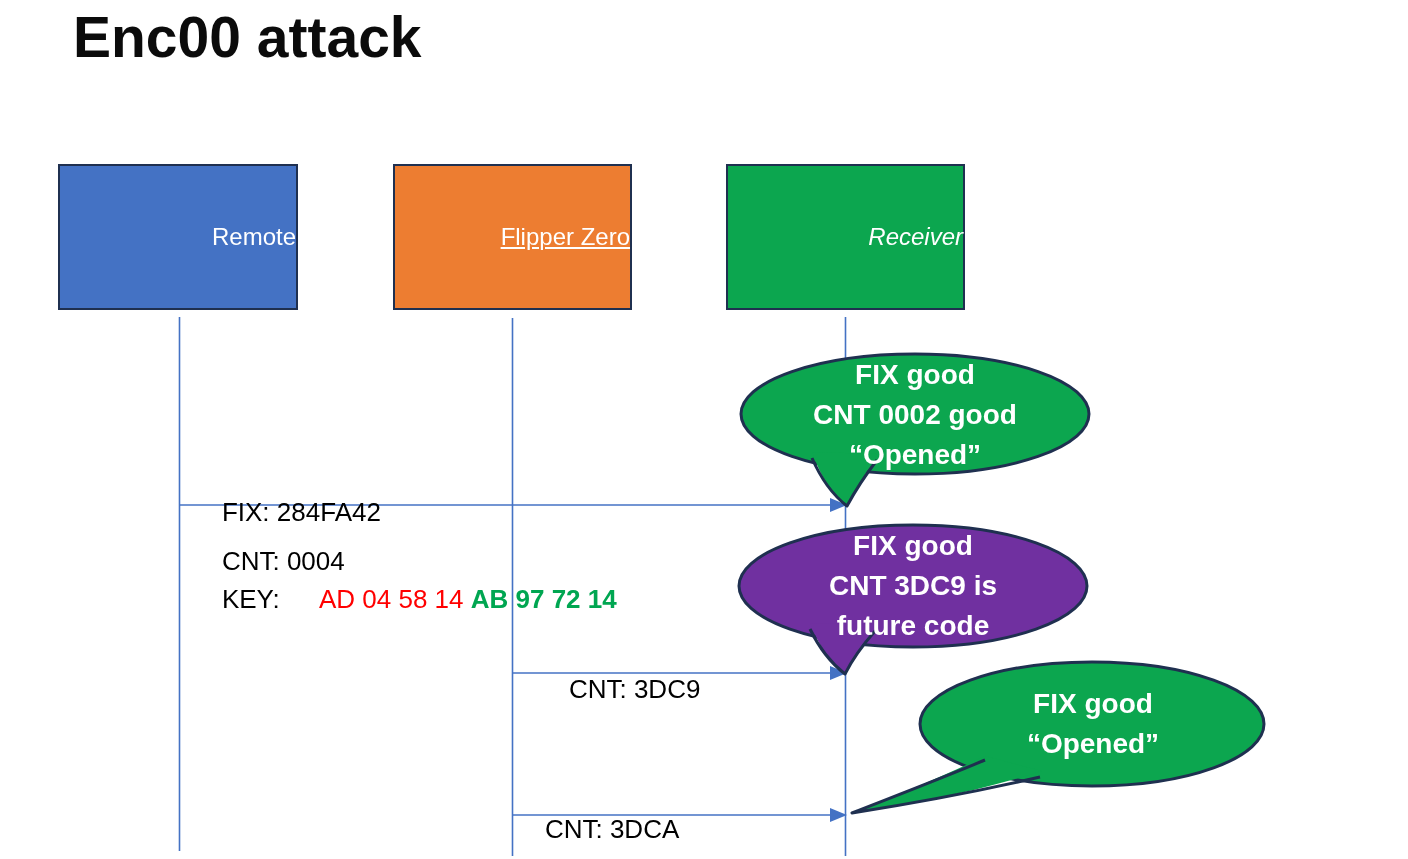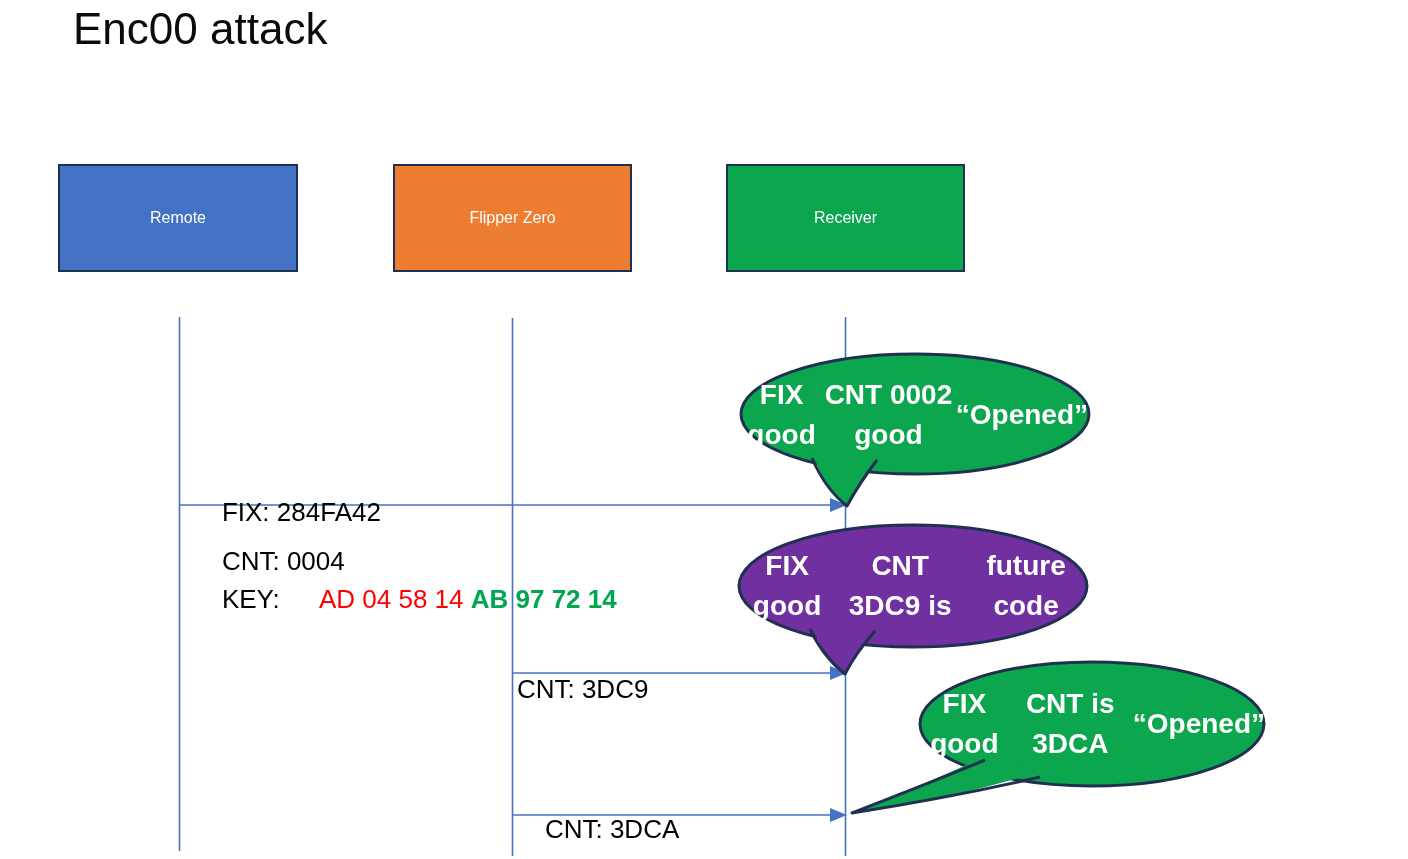--- a/index.html
+++ b/index.html
@@ -4,46 +4,46 @@
 <style>
   :root{
     --box_blue:#4472C4; --box_orange:#ED7D31; --shape_green:#0CA64F;
     --bubble_purple:#7030A0; --shape_outline:#1F3050; --connector_blue:#4472C4;
     --text_red:#FF0000; --text_green:#00A651; --text_black:#000000; --text_white:#FFFFFF;
   }
   *{margin:0;padding:0;box-sizing:border-box;}
   body{background:#fff;font-family:"Liberation Sans",sans-serif;}
   #slide{position:relative;width:1408px;height:859px;background:#fff;overflow:hidden;}
 
-  .title{position:absolute;left:73px;top:4px;font-size:44px;font-weight:400;
+  .title{position:absolute;left:73px;top:4px;font-size:57px;font-weight:700;
          color:#0b0b0b;letter-spacing:0px;}
 
-  .actor{position:absolute;top:164px;height:108px;border:2px solid var(--shape_outline);
-         display:flex;align-items:center;justify-content:center;
-         color:var(--text_white);font-size:16px;}
+  .actor{position:absolute;top:164px;height:146px;border:2px solid var(--shape_outline);
+         display:flex;align-items:center;justify-content:flex-end;
+         color:var(--text_white);font-size:24px;}
   .actor.remote{left:58px;width:240px;background:var(--box_blue);}
-  .actor.flipper{left:393px;width:239px;background:var(--box_orange);}
-  .actor.receiver{left:726px;width:239px;background:var(--shape_green);}
+  .actor.flipper{left:393px;width:239px;background:var(--box_orange);text-decoration:underline;}
+  .actor.receiver{left:726px;width:239px;background:var(--shape_green);font-style:italic;}
 
   svg.layer{position:absolute;left:0;top:0;width:1408px;height:859px;}
   .lifeline{stroke:var(--connector_blue);stroke-width:1.6;fill:none;}
   .msg-line{stroke:var(--connector_blue);stroke-width:1.6;fill:none;}
   .arrowhead{fill:var(--connector_blue);stroke:none;}
   .bubble-green-fill{fill:var(--shape_green);}
   .bubble-purple-fill{fill:var(--bubble_purple);}
   .bubble-stroke{stroke:var(--shape_outline);stroke-width:3;}
   .no-stroke{stroke:none;}
   .stroke-only{fill:none;stroke:var(--shape_outline);stroke-width:3;stroke-linejoin:round;}
 
   .msg{position:absolute;font-size:26px;line-height:32px;color:var(--text_black);white-space:pre;}
   .seg-red{color:var(--text_red);margin-left:32px;}
   .seg-green{color:var(--text_green);}
   .seg-green-bold{color:var(--text_green);font-weight:bold;}
 
-  .bubble-text{position:absolute;display:flex;flex-direction:row;justify-content:center;
+  .bubble-text{position:absolute;display:flex;flex-direction:column;justify-content:center;
                align-items:center;text-align:center;color:var(--text_white);
                font-size:28px;font-weight:bold;line-height:40px;}
   .bt1{left:742px;top:356px;width:346px;height:118px;}
   .bt2{left:740px;top:526px;width:346px;height:120px;}
   .bt3{left:921px;top:663px;width:344px;height:122px;}
 </style>
 </head>
 <body>
 
 <div id="slide">
@@ -97,21 +97,21 @@
   <div class="msg" style="left:193px;top:464px;">
     <span>FIX: 284FA42</span>
   </div>
   <div class="msg" style="left:193px;top:513px;">
     <span>CNT: 0004</span>
   </div>
   <div class="msg" style="left:193px;top:551px;">
     <span>KEY: </span><span class="seg-red">AD 04 58 14 </span><span class="seg-green-bold">AB 97 72 14</span>
   </div>
 
-  <div class="msg" style="left:488px;top:641px;">
+  <div class="msg" style="left:540px;top:641px;">
     <span>CNT: 3DC9</span>
   </div>
 
   <div class="msg" style="left:516px;top:781px;">
     <span>CNT: 3DCA</span>
   </div>
   <div class="msg" style="left:516px;top:821px;">
     <span>KEY: C0 02 8A 33 </span><span class="seg-green">AB 97 72 14</span>
   </div>
 
@@ -120,17 +120,16 @@
     <div>CNT 0002 good</div>
     <div>“Opened”</div>
   </div>
   <div class="bubble-text bt2">
     <div>FIX good</div>
     <div>CNT 3DC9 is</div>
     <div>future code</div>
   </div>
   <div class="bubble-text bt3">
     <div>FIX good</div>
-    <div>CNT is 3DCA</div>
     <div>“Opened”</div>
   </div>
 
 </div>
 
 </body></html>

